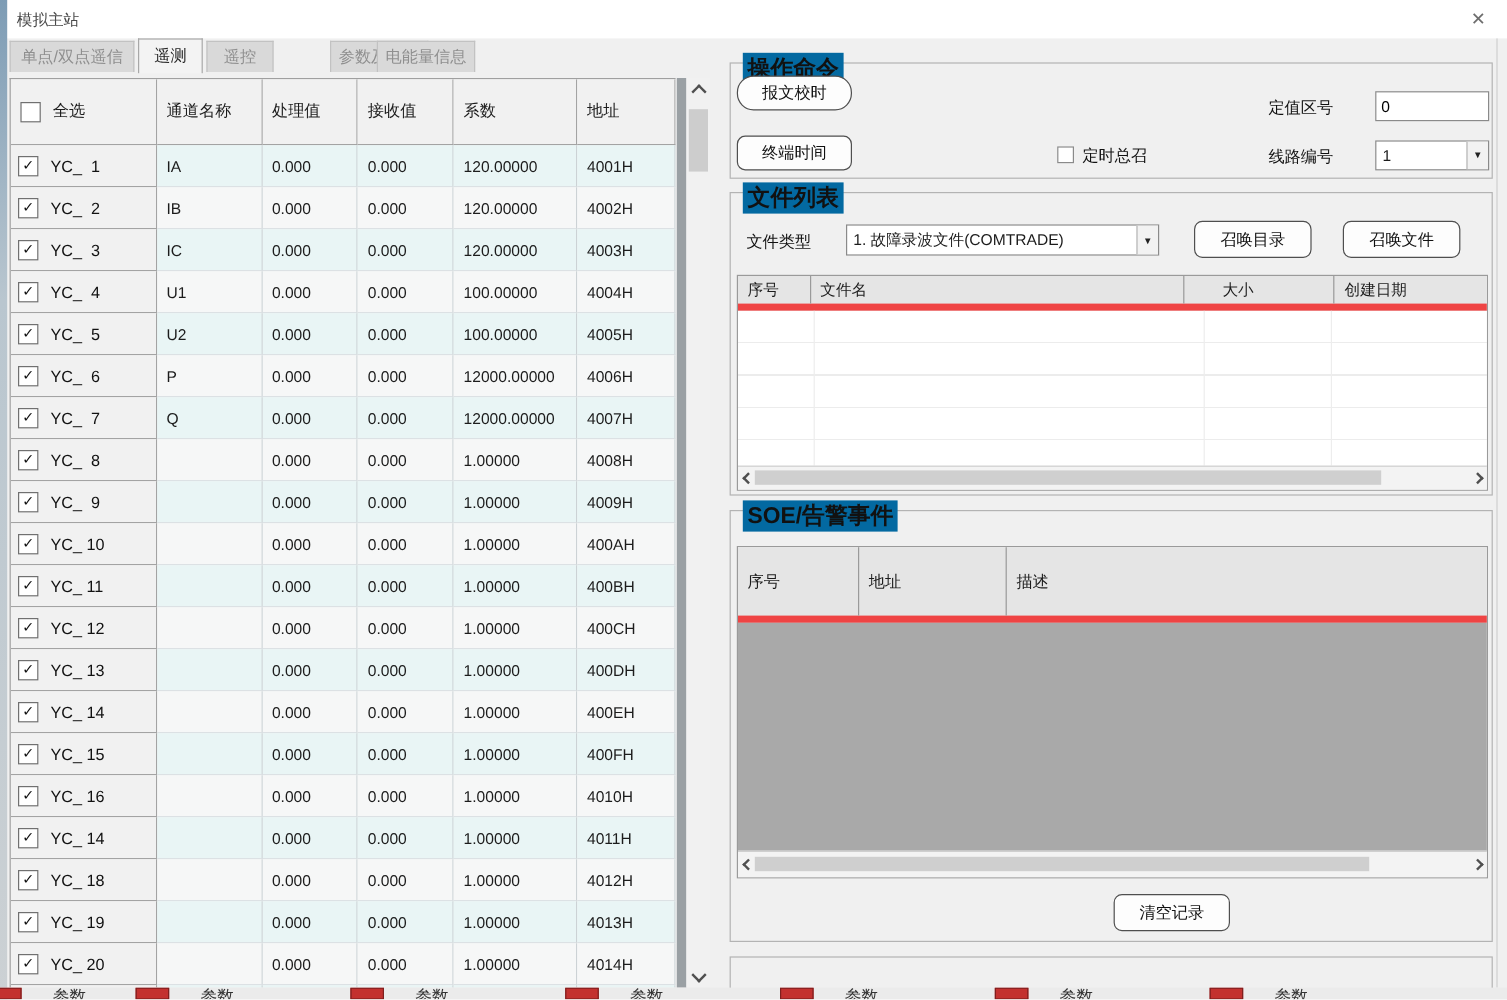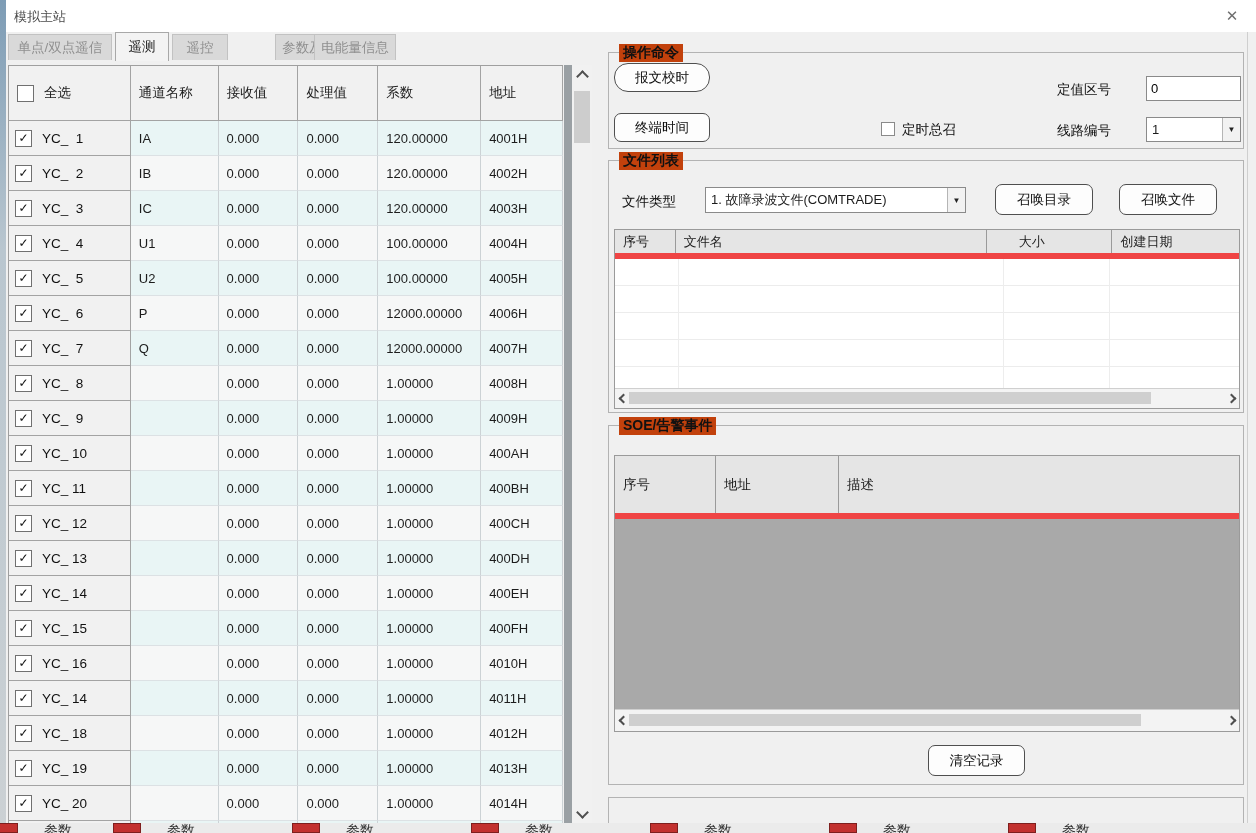--- a/index.html
+++ b/index.html
@@ -44,22 +44,22 @@
   .vsb-btn{position:absolute;left:0;width:100%;height:22px;display:flex;align-items:center;justify-content:center;}
   .vsb-thumb{position:absolute;left:2px;right:2px;top:26px;height:52px;background:#cdcdcd;}
   .chev{display:inline-block;width:7px;height:7px;border-left:2px solid #4f4f4f;border-top:2px solid #4f4f4f;}
   .chev.up{transform:rotate(45deg);}
   .chev.down{transform:rotate(225deg);}
   .chev.left{transform:rotate(-45deg);width:5px;height:5px;}
   .chev.right{transform:rotate(135deg);width:5px;height:5px;}
 
   
   .grp{border:1px solid #b3b3b3;background:#f0f0f0;}
-  .grp-label{position:absolute;top:-9px;left:10px;background:#c2410c;padding:0 4px;
-             font-size:14px;font-weight:600;color:#111;}
+  .grp-label{position:absolute;top:-9px;left:10px;background:#0369a1;padding:0 4px;
+             font-size:19px;font-weight:600;color:#111;}
 
   .btn{background:#fdfdfd;border:1px solid #4f4f4f;border-radius:7px;display:flex;align-items:center;
        justify-content:center;font-size:13.5px;color:#111;cursor:default;}
   .lbl{font-size:13.5px;color:#111;}
   .inp{border:1px solid #8a8a8a;background:#fff;font-size:13px;padding:0 0 0 4px;
        font-family:"Liberation Sans",sans-serif;outline:none;}
   .combo{background:#fff;border:1px solid #8a8a8a;display:flex;align-items:center;}
   .combo .val{flex:1;padding-left:5px;font-size:13px;white-space:nowrap;overflow:hidden;}
   .combo .arrow{width:17px;align-self:stretch;display:flex;align-items:center;justify-content:center;
                 border-left:1px solid #b5b5b5;background:#f2f2f2;font-size:8px;color:#222;flex:none;}
@@ -101,22 +101,22 @@
   <div class="abs tab" style="left:230px;width:82px;margin-left:45px;">参数及定值</div>
   <div class="abs tab" style="left:314px;width:82px;">电能量信息</div>
 
   <div class="abs" id="yc-table">
     <div class="yhead">
       <div class="hc w0">
         <span class="cb"></span>
         <span>全选</span>
       </div>
       <div class="hc w1">通道名称</div>
+      <div class="hc w3">处理值</div>
       <div class="hc w2">接收值</div>
-      <div class="hc w3">处理值</div>
       <div class="hc w4">系数</div>
       <div class="hc w5">地址</div>
     </div>
     <div id="yc-rows">
         <div class="yrow">
           <div class="yc0">
             <span class="cb">✓</span>
             <span class="ylabel">YC_  1</span>
           </div>
           <div class="ycd w1" style="background: rgb(233, 245, 245);">IA</div>

